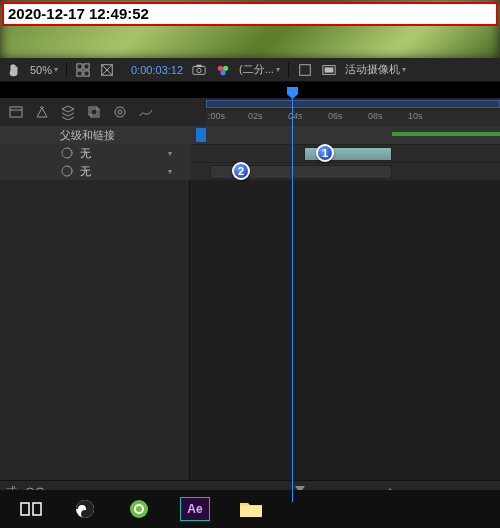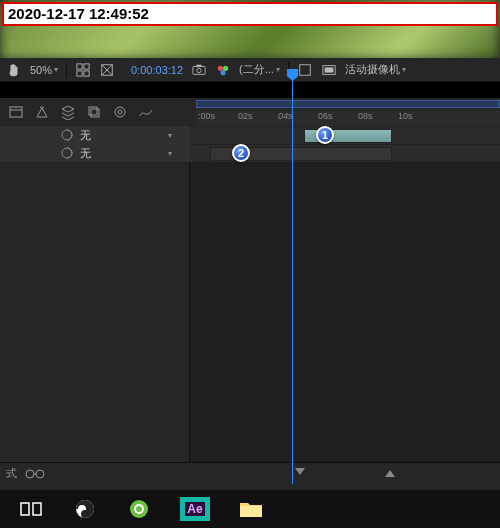--- a/index.html
+++ b/index.html
@@ -22,21 +22,21 @@
   .dd { display: flex; align-items: center; gap: 2px; color: #bbb; cursor: pointer; }
   .chev { font-size: 8px; color: #888; }
 
   
   .black-gap { height: 16px; background: #000; }
 
   
   .tl-tb { height: 28px; display: flex; align-items: center; position: relative; }
   .tl-tb-left { width: 190px; display: flex; align-items: center; gap: 10px; padding: 0 8px; }
   .tl-tb-left .ico { width: 16px; height: 16px; color: #999; }
-  .tl-ruler { position: absolute; left: 190px; right: 0; top: 0; height: 28px; }
+  .tl-ruler { position: absolute; left: 200px; right: 0; top: 0; height: 28px; }
   .ruler-bar { position: absolute; left: 6px; right: 0; top: 2px; height: 8px; background: #283a5a; border: 1px solid #3a5a9a; }
   .ruler-ticks { position: absolute; left: 6px; right: 0; top: 12px; height: 16px; background: #2b2b2b; }
   .tick-lbl { position: absolute; top: 1px; font-size: 9px; color: #888; }
 
   
   .hdr-row { height: 18px; display: flex; }
   .hdr-left { width: 190px; background: #333; display: flex; align-items: center; padding-left: 60px; color: #bbb; font-size: 11px; }
   .hdr-right { flex: 1; background: #333; position: relative; }
   .hdr-marker { position: absolute; left: 6px; top: 2px; width: 10px; height: 14px; background: #1976d2; border-radius: 1px; }
   .hdr-green { position: absolute; top: 6px; height: 4px; background: #3a9a3a; }
@@ -61,21 +61,21 @@
 
   
   .tl-footer { height: 22px; background: #262626; border-top: 1px solid #111; display: flex; align-items: center; }
   .tl-footer-left { width: 190px; display: flex; align-items: center; padding: 0 6px; gap: 8px; color: #999; }
   .tl-footer-right { flex: 1; display: flex; align-items: center; justify-content: center; gap: 80px; }
   .tri { width: 0; height: 0; border-left: 5px solid transparent; border-right: 5px solid transparent; border-bottom: 7px solid #888; }
 
   
   .taskbar { position: absolute; bottom: 0; left: 0; right: 0; height: 38px; background: #101010; display: flex; align-items: center; gap: 28px; padding: 0 18px; }
   .task-ico { width: 26px; height: 26px; display:flex; align-items:center; justify-content:center; }
-  .task-ae { background:#2a0a3a; color:#d8a8ff; font-weight:bold; font-size:12px; border:5px solid #14b8a6; width:30px; height:24px; }
+  .task-ae { background:#2a0a3a; color:#d8a8ff; font-weight:bold; font-size:12px; border:1px solid #14b8a6; width:30px; height:24px; }
 
   svg { display:block; }
 </style>
 </head>
 <body>
 
 <div class="desktop-strip"></div>
 
 <div class="ts-bar">2020-12-17 12:49:52</div>
 
@@ -188,20 +188,27 @@
           <span class="tick-lbl" style="left: 2px;">:00s</span>
           <span class="tick-lbl" style="left: 42px;">02s</span>
           <span class="tick-lbl" style="left: 82px; font-style: italic;">04s</span>
           <span class="tick-lbl" style="left: 122px;">06s</span>
           <span class="tick-lbl" style="left: 162px;">08s</span>
           <span class="tick-lbl" style="left: 202px;">10s</span>
         </div>
     </div>
   </div>
 
+  <div class="hdr-row">
+    <div class="hdr-left">父级和链接</div>
+    <div class="hdr-right">
+      <div class="hdr-marker"></div>
+      <div class="hdr-green" id="hdr-green" style="left: 202px; right: 0px;"></div>
+    </div>
+  </div>
 
   <div id="layer-rows">
       <div class="layer-row">
     <div class="layer-left">
       <span class="lay-ico">
             <svg width="12" height="12" viewBox="0 0 12 12">
               <circle cx="6" cy="6" r="5" fill="none" stroke="#888"></circle>
               <path d="M6 1a5 5 0 010 10" fill="none" stroke="#888"></path>
             </svg>
           </span>

